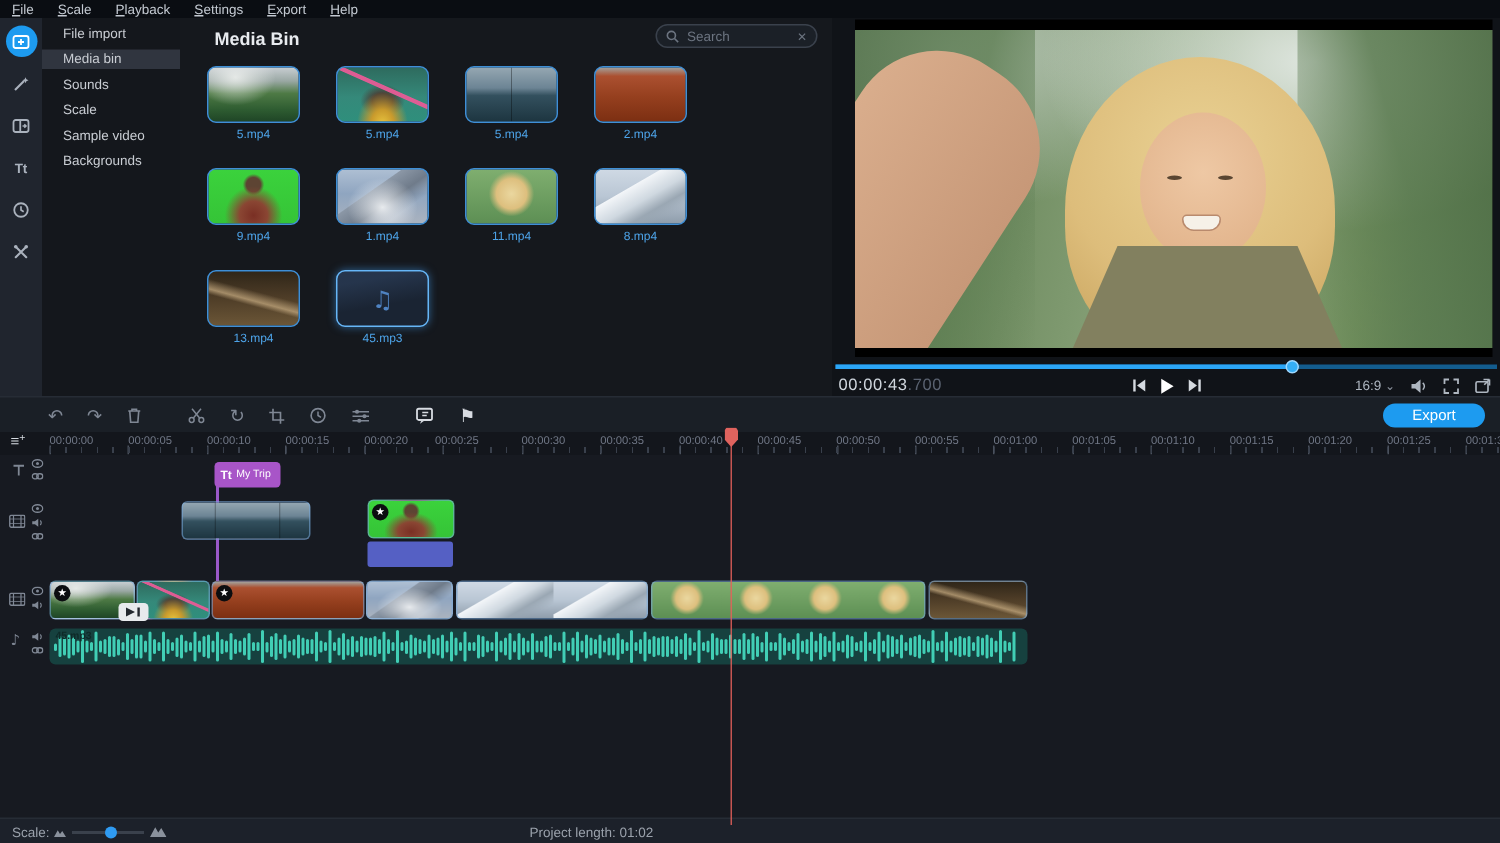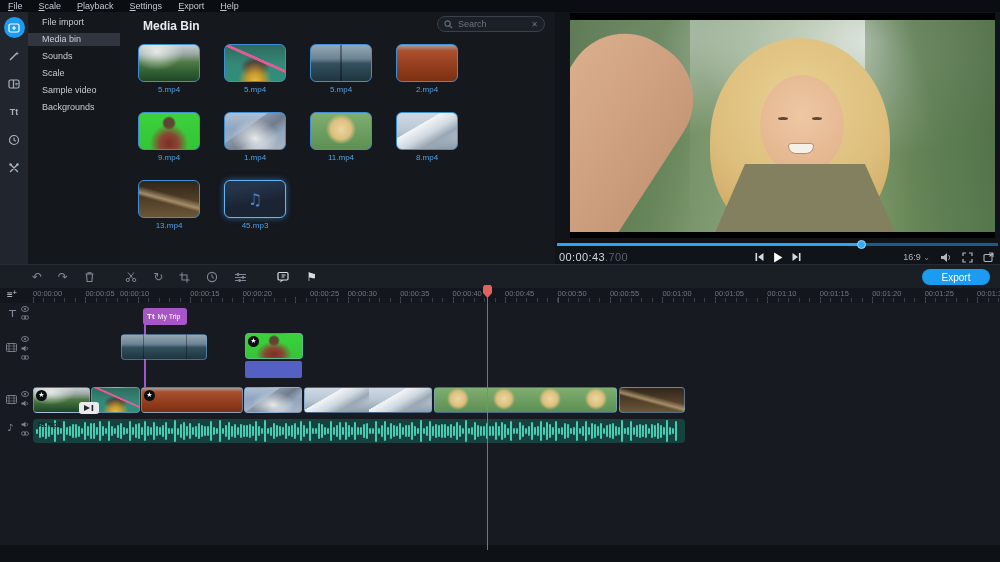--- a/index.html
+++ b/index.html
@@ -367,27 +367,27 @@
     </div>
     <button class="export-btn">Export</button>
   </div>
 
   <div class="add-track"><span>≡</span><span class="plus">+</span></div>
   <div class="ruler">
       <span class="rlabel" style="left: 33px;">00:00:00</span>
       <i style="position: absolute; left: 33px; bottom: 0px; width: 1px; height: 6px; background: rgb(74, 81, 93);"></i>
       <span class="rlabel" style="left: 85.45px;">00:00:05</span>
       <i style="position: absolute; left: 85.45px; bottom: 0px; width: 1px; height: 6px; background: rgb(74, 81, 93);"></i>
-      <span class="rlabel" style="left: 120px;">00:00:10</span>
+      <span class="rlabel" style="left: 138px;">00:00:10</span>
       <i style="position: absolute; left: 137.9px; bottom: 0px; width: 1px; height: 6px; background: rgb(74, 81, 93);"></i>
       <span class="rlabel" style="left: 190.35px;">00:00:15</span>
       <i style="position: absolute; left: 190.35px; bottom: 0px; width: 1px; height: 6px; background: rgb(74, 81, 93);"></i>
       <span class="rlabel" style="left: 242.8px;">00:00:20</span>
       <i style="position: absolute; left: 242.8px; bottom: 0px; width: 1px; height: 6px; background: rgb(74, 81, 93);"></i>
-      <span class="rlabel" style="left: 310px;">00:00:25</span>
+      <span class="rlabel" style="left: 290px;">00:00:25</span>
       <i style="position: absolute; left: 295.25px; bottom: 0px; width: 1px; height: 6px; background: rgb(74, 81, 93);"></i>
       <span class="rlabel" style="left: 347.7px;">00:00:30</span>
       <i style="position: absolute; left: 347.7px; bottom: 0px; width: 1px; height: 6px; background: rgb(74, 81, 93);"></i>
       <span class="rlabel" style="left: 400.15px;">00:00:35</span>
       <i style="position: absolute; left: 400.15px; bottom: 0px; width: 1px; height: 6px; background: rgb(74, 81, 93);"></i>
       <span class="rlabel" style="left: 452.6px;">00:00:40</span>
       <i style="position: absolute; left: 452.6px; bottom: 0px; width: 1px; height: 6px; background: rgb(74, 81, 93);"></i>
       <span class="rlabel" style="left: 505.05px;">00:00:45</span>
       <i style="position: absolute; left: 505.05px; bottom: 0px; width: 1px; height: 6px; background: rgb(74, 81, 93);"></i>
       <span class="rlabel" style="left: 557.5px;">00:00:50</span>
@@ -713,13 +713,26 @@
           <i class="wfbar" style="height: 7.8px;"></i>
           <i class="wfbar" style="height: 6.8px;"></i>
           <i class="wfbar" style="height: 20.3px;"></i>
         </div>
     </div>
   </div>
 
   <div class="playhead-pin"></div>
   <div class="playhead-line"></div>
 
+  <div class="statusbar">
+    <span class="scale-label">Scale:</span>
+    <svg style="position:absolute;left:36px;top:5px;" width="8" height="7" viewBox="0 0 8 7">
+        <path d="M0 7 L2.5 2.5 L4 5 L5.5 3 L8 7 Z" fill="#8a919c"></path>
+      </svg>
+    <div class="scale-slider">
+      <div class="scale-handle"></div>
+    </div>
+    <svg style="position:absolute;left:100px;top:3px;" width="11" height="9" viewBox="0 0 11 9">
+        <path d="M0 9 L3.5 2.5 L5.5 6 L7.5 3 L11 9 Z" fill="#8a919c"></path>
+      </svg>
+    <span class="proj-len">Project length: 01:02</span>
+  </div>
 </div>
 
 </body></html>

